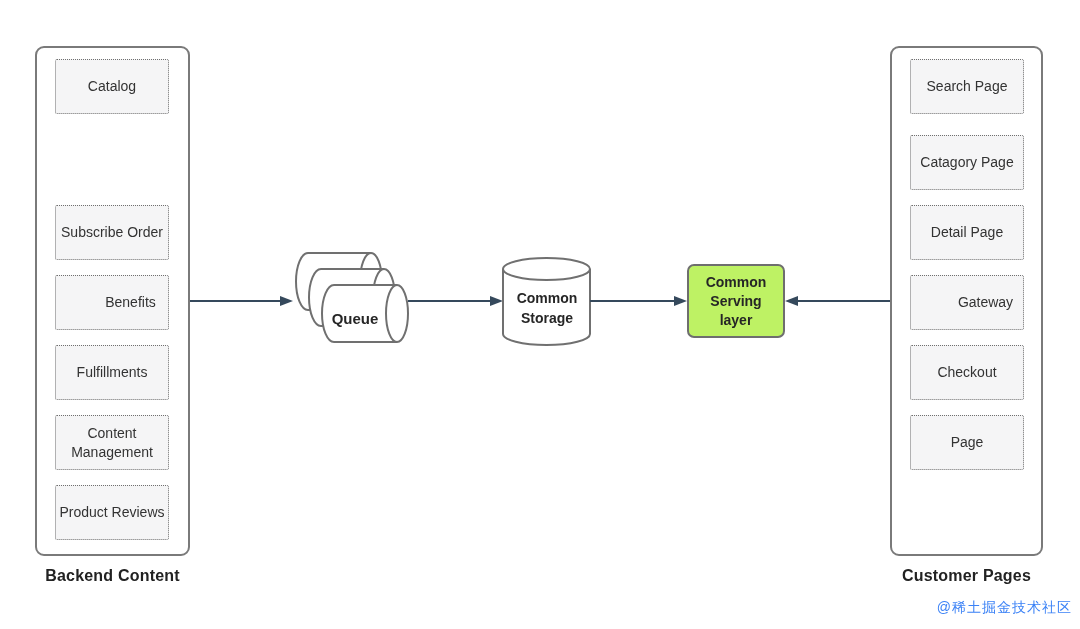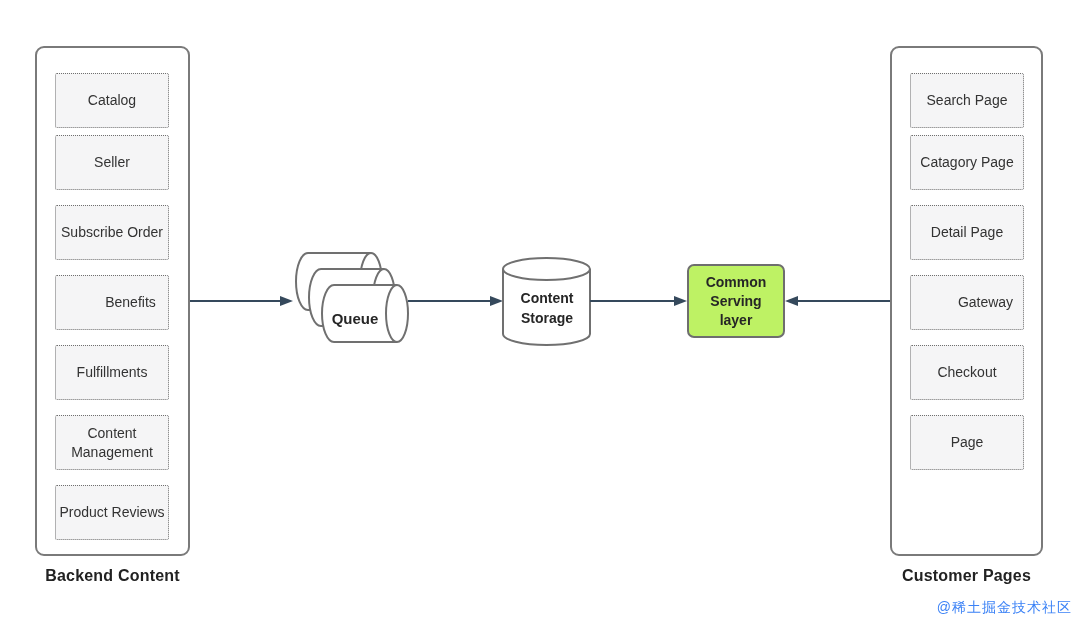--- a/index.html
+++ b/index.html
@@ -13,21 +13,21 @@
     background:#ffffff;border:2px solid #7a7a7a;border-radius:9px;box-sizing:border-box;
   }
   .panel.backend{left:35px;}
   .panel.customer{left:890px;width:153px;}
   .node{
     position:absolute;left:18px;width:114px;height:55px;box-sizing:border-box;
     background:#f5f5f6;border:1px dotted #6f6f6f;border-radius:2px;
     display:flex;align-items:center;justify-content:center;text-align:center;
     font-size:14px;line-height:19px;color:#333333;padding:2px;
   }
-  .node.r0{top:25px;} .node.r1{top:87px;} .node.r2{top:157px;} .node.r3{top:227px;padding-left:39px;}
+  .node.r0{top:11px;} .node.r1{top:87px;} .node.r2{top:157px;} .node.r3{top:227px;padding-left:39px;}
   .node.r4{top:297px;} .node.r5{top:367px;} .node.r6{top:437px;}
   .panel-label{
     position:absolute;top:567px;font-size:16px;font-weight:bold;color:#222222;
     text-align:center;letter-spacing:.2px;
   }
   .panel-label.backend{left:35px;width:155px;}
   .panel-label.customer{left:890px;width:153px;}
   .shape-label{
     position:absolute;display:flex;align-items:center;justify-content:center;
     text-align:center;font-weight:bold;color:#262626;
@@ -99,23 +99,20 @@
     <g>
       <line class="edge" x1="890" y1="301" x2="798" y2="301"></line>
       <polygon class="head" points="785,301 798,296 798,306"></polygon>
     </g>
   </svg>
 
   <div class="panel backend">
     <div class="node r0">
         <span>Catalog</span>
       </div>
-    <div class="node r1">
-        <span>Seller</span>
-      </div>
     <div class="node r2">
         <span>Subscribe Order</span>
       </div>
     <div class="node r3">
         <span>Benefits</span>
       </div>
     <div class="node r4">
         <span>Fulfillments</span>
       </div>
     <div class="node r5">
@@ -124,21 +121,21 @@
     <div class="node r6">
         <span>Product Reviews</span>
       </div>
   </div>
   <div class="panel-label backend">Backend Content</div>
 
   <div class="shape-label queue-label">
       <span>Queue</span>
     </div>
   <div class="shape-label storage-label">
-      <span>Content Storage</span>
+      <span>Common Storage</span>
     </div>
   <div class="serving-box">
       <span>Common Serving layer</span>
     </div>
 
   <div class="panel customer">
     <div class="node r0">
         <span>Search Page</span>
       </div>
     <div class="node r1">

